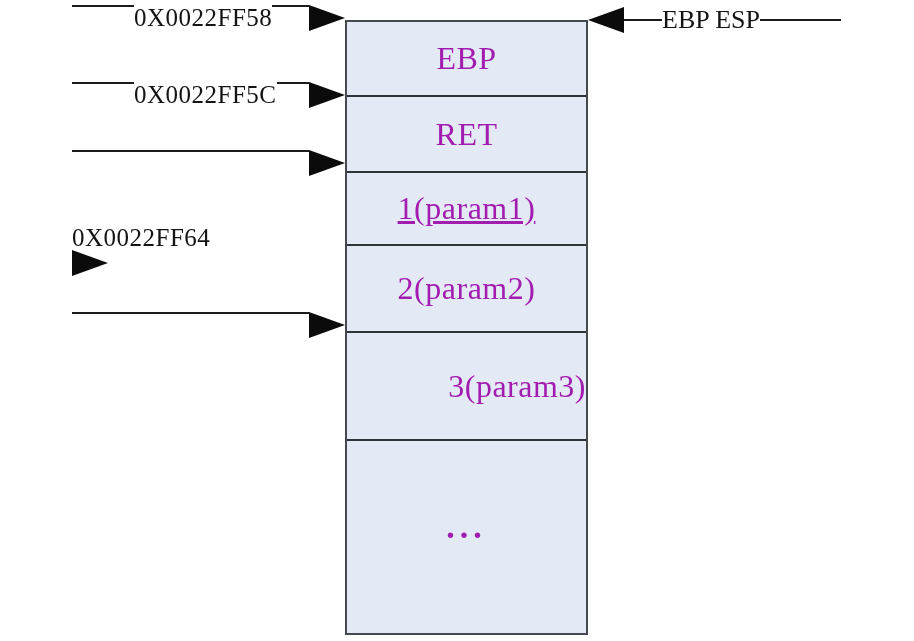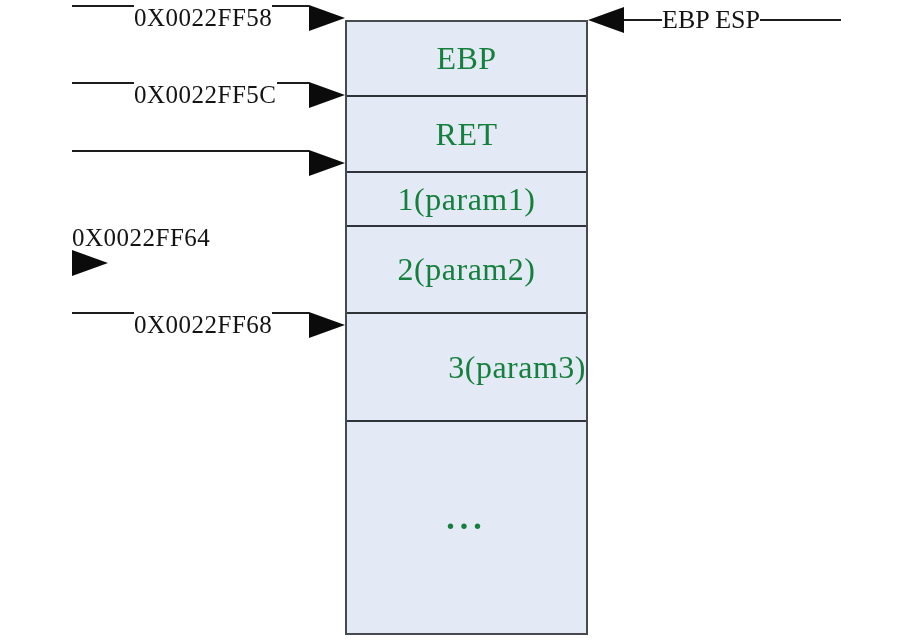--- a/index.html
+++ b/index.html
@@ -25,27 +25,27 @@
     display: flex;
     flex-direction: column;
   }
   .cell {
     box-sizing: border-box;
     border-bottom: 2px solid #303338;
     display: flex;
     align-items: center;
     justify-content: center;
     font-size: 32px;
-    color: #15803d;
+    color: #a21caf;
     letter-spacing: 0.5px;
   }
   .cell:last-child { border-bottom: none; flex: 1; }
   .c0 { height: 75px; }
   .c1 { height: 76px; }
-  .c2 { height: 54px; }
+  .c2 { height: 73px; text-decoration: underline; }
   .c3 { height: 87px; }
   .c4 { height: 108px; justify-content: flex-end; }
   .ellipsis-label {
     font-size: 34px;
     font-weight: bold;
     letter-spacing: 5px;
     transform: translateY(-10px);
   }
 
   
@@ -146,21 +146,20 @@
     <span class="arrow-right"></span>
   </div>
   <div class="addr-row r3">
     <span class="hline seg-a"></span>
     <span class="addr-label">0X0022FF64</span>
     <span class="hline seg-fill"></span>
     <span class="arrow-right"></span>
   </div>
   <div class="addr-row r4">
     <span class="hline seg-a"></span>
-    <span class="addr-label">0X0022FF68</span>
     <span class="hline seg-fill"></span>
     <span class="arrow-right"></span>
   </div>
 
   <div class="ptr-row">
     <span class="arrow-left"></span>
     <span class="hline seg-b"></span>
     <span class="reg-label">EBP ESP</span>
     <span class="hline seg-fill"></span>
   </div>

